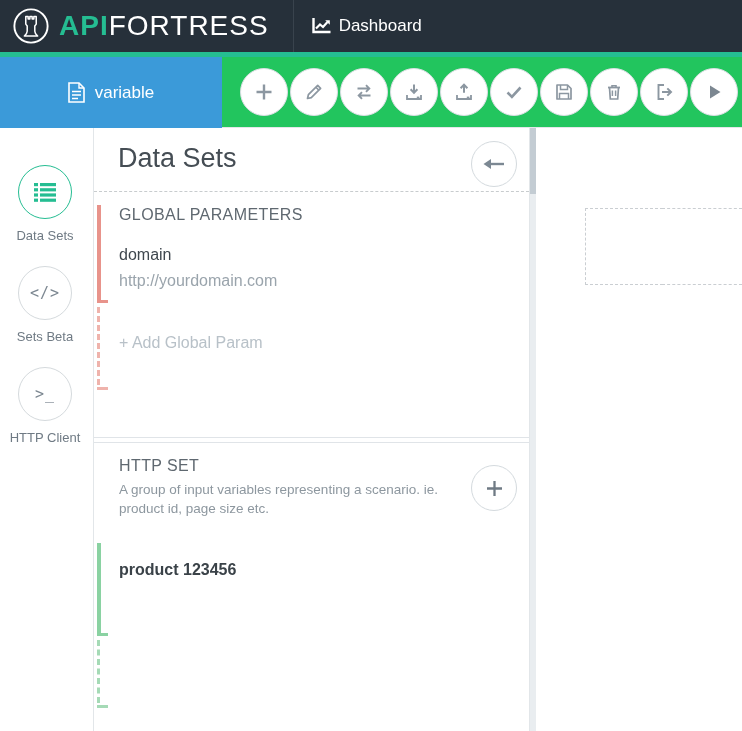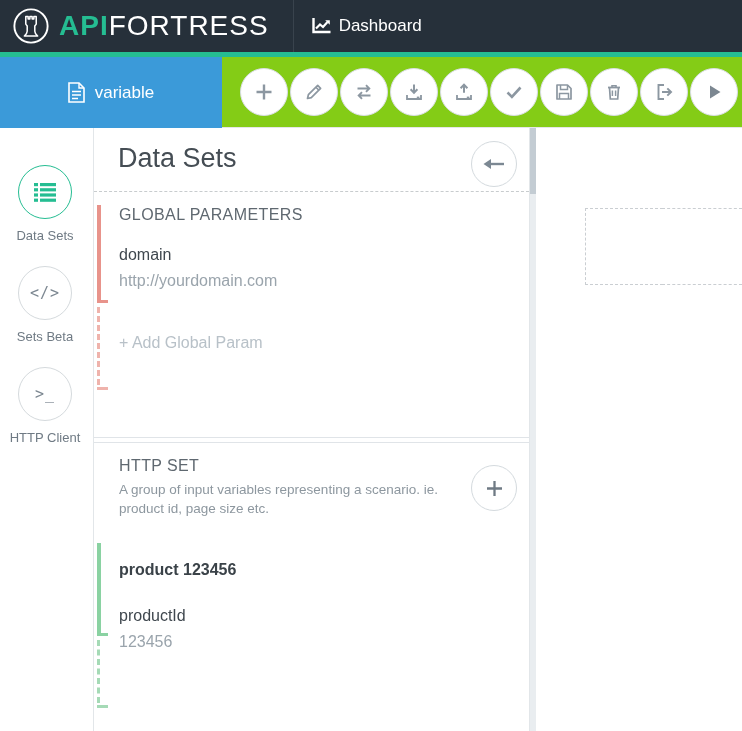--- a/index.html
+++ b/index.html
@@ -12,21 +12,21 @@
   .wordmark { font-size:28px; margin-left:9px; letter-spacing:1px; line-height:1; }
   .wordmark .api { color:#25bd92; font-weight:700; }
   .wordmark .fortress { color:#fff; font-weight:300; }
   .breadcrumb { margin-left:auto; display:flex; align-items:center; gap:19px; color:#f2f5f7; font-size:17px; }
   .crumb { cursor:pointer; }
   .header-divider { width:1px; height:52px; background:#39434d; margin-left:24px; }
   .dashboard-link { display:flex; align-items:center; gap:8px; color:#fff; font-size:17px; padding:0 12px 0 18px; cursor:pointer; }
   .green-strip { position:absolute; left:0; top:52px; width:742px; height:5px; background:#25bd92; }
 
   
-  .toolbar { position:absolute; left:0; top:57px; width:742px; height:71px; background:#84cc16; border-bottom:1px solid #e4e6e8; }
+  .toolbar { position:absolute; left:0; top:57px; width:742px; height:71px; background:#22c55e; border-bottom:1px solid #e4e6e8; }
   .file-tab { position:absolute; left:0; top:0; width:222px; height:71px; background:#3b9ad9; display:flex; align-items:center; justify-content:center; gap:10px; color:#fff; font-size:17px; cursor:pointer; }
   .toolbar-buttons { position:absolute; left:240px; top:11px; display:flex; gap:2px; }
   .tool-btn { width:48px; height:48px; border-radius:50%; border:1px solid #d9dee2; background:#fff; display:flex; align-items:center; justify-content:center; cursor:pointer; }
 
   
   .side-rail { position:absolute; left:0; top:128px; width:90px; height:603px; background:#fff; display:flex; flex-direction:column; align-items:center; }
   .side-item { display:flex; flex-direction:column; align-items:center; margin-top:23px; cursor:pointer; }
   .side-item:first-child { margin-top:37px; }
   .side-circle { width:54px; height:54px; border-radius:50%; border:1px solid #d5dadd; background:#fff; display:flex; align-items:center; justify-content:center; }
   .side-item.active .side-circle { border-color:#25bd92; }
@@ -282,24 +282,20 @@
       <span>
         <svg width="17" height="17" viewBox="0 0 17 17">
             <path d="M8.5 1 v15 M1 8.5 h15" stroke="#6f7a84" stroke-width="2.3" fill="none"></path>
           </svg>
       </span>
     </button>
     <div class="card-content">
       <div class="section-heading">HTTP SET</div>
       <div class="section-desc">A group of input variables representing a scenario. ie. product id, page size etc.</div>
       <div class="set-name">product 123456</div>
-      <div>
-        <div class="param-name">productId</div>
-        <div class="param-value">123456</div>
-      </div>
     </div>
   </div>
 </div>
 
 <div class="scrollbar">
   <div class="scroll-thumb"></div>
 </div>
 
 <div class="workspace">
   <div class="dropbox dropbox-1"></div>

